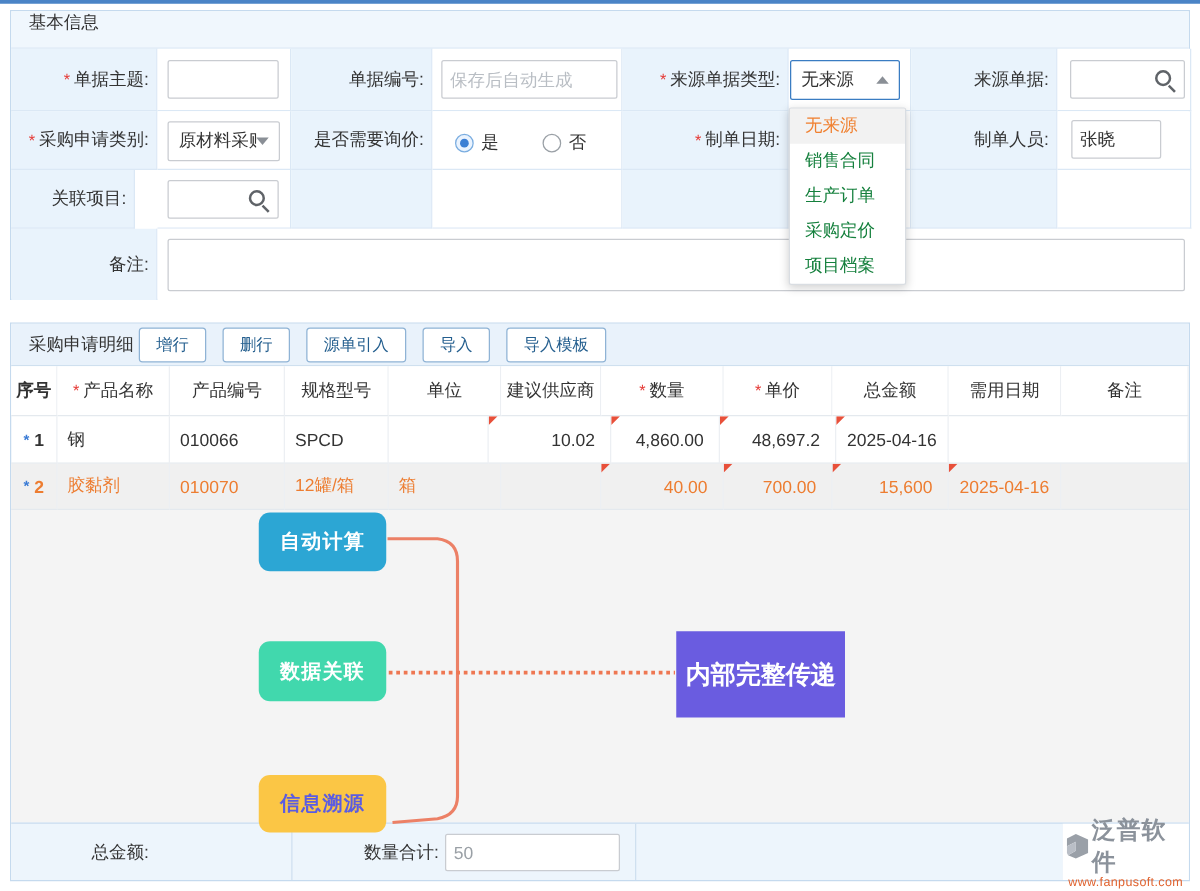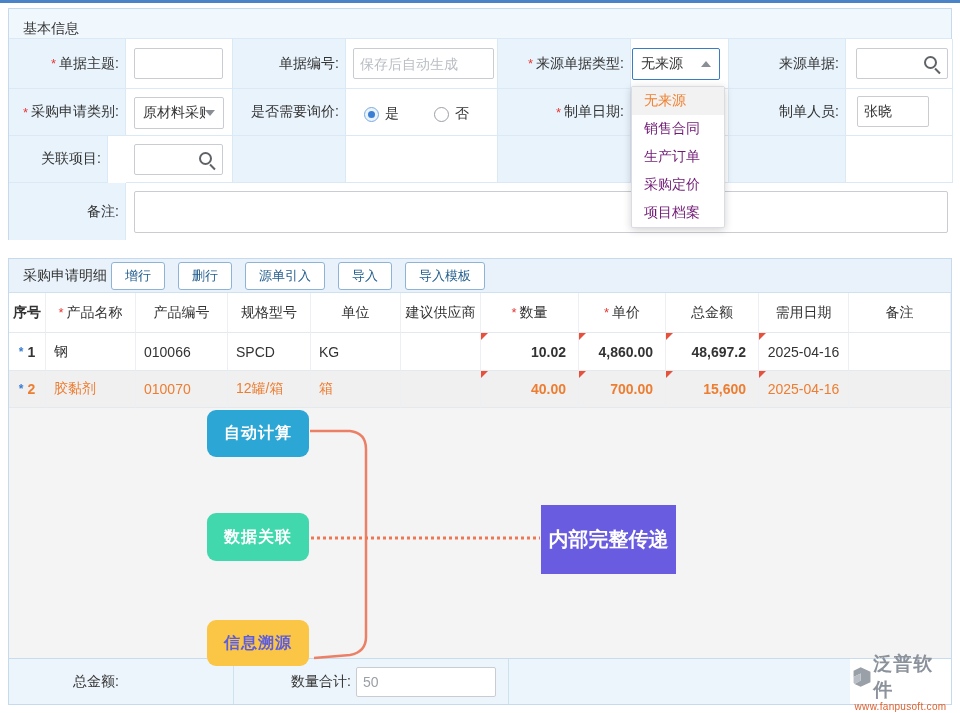--- a/index.html
+++ b/index.html
@@ -3,21 +3,21 @@
 <meta charset="utf-8">
 <style>
   html,body{margin:0;padding:0;background:#fff;}
   .screen{position:relative;width:960px;height:713px;background:#fff;overflow:hidden;
           font-family:"Liberation Sans","DejaVu Sans",sans-serif;font-size:14px;color:#333;}
   .topline{position:absolute;left:0;top:0;width:960px;height:3px;background:#4a84c6;}
   .panel{position:absolute;border:1px solid #c5daee;background:#fff;box-sizing:border-box;}
   #basic-panel{left:8px;top:8px;width:944px;height:232px;}
   #detail-panel{left:8px;top:258px;width:944px;height:447px;}
   .sec-head{position:absolute;left:0;top:0;width:100%;height:30px;background:#f0f7fd;
-            border-bottom:1px solid #dbe8f5;box-sizing:border-box;display:flex;align-items:flex-end;padding-left:14px;}
+            border-bottom:1px solid #dbe8f5;box-sizing:border-box;display:flex;align-items:flex-start;padding-left:14px;}
   .cell{position:absolute;box-sizing:border-box;border-right:1px solid #dbe8f5;border-bottom:1px solid #dbe8f5;}
   .lbl{background:#e9f3fc;display:flex;align-items:center;justify-content:flex-end;padding-right:6px;white-space:nowrap;}
   .fld{background:#fff;}
   .star{color:#e53935;margin-right:3px;font-size:13px;}
   .rowstar{color:#3a7bd5;margin-right:4px;font-size:12px;}
   .inp{position:absolute;box-sizing:border-box;height:31px;border:1px solid #c9ccd1;border-radius:2px;
        font:inherit;color:#333;padding:0 6px;background:#fff;outline:none;}
   .inp::placeholder{color:#b9bec4;}
   .ghost{color:#9aa0a6;}
   .inpwrap{position:absolute;}
@@ -26,42 +26,42 @@
   .mag::after{content:"";position:absolute;right:-6px;bottom:-5px;width:7px;height:2px;background:#5f6368;transform:rotate(45deg);}
   .select{position:absolute;box-sizing:border-box;height:32px;background:#fff;display:flex;align-items:center;
           justify-content:space-between;padding:0 8px;border-radius:2px;}
   .select .val{overflow:hidden;white-space:nowrap;}
   .sel-blue{border:1px solid #3a7cc2;}
   .sel-gray{border:1px solid #c9ccd1;}
   .tri-up{width:0;height:0;border-left:5px solid transparent;border-right:5px solid transparent;border-bottom:6px solid #8a8f96;}
   .tri-down{width:0;height:0;border-left:5px solid transparent;border-right:5px solid transparent;border-top:6px solid #8a8f96;}
   .dropdown{position:absolute;left:622px;top:77px;width:92px;background:#fff;border:1px solid #d9dde2;
             box-shadow:0 2px 8px rgba(0,0,0,.18);z-index:30;border-radius:2px;}
-  .dd-item{height:28px;display:flex;align-items:center;padding-left:12px;color:#701a75;}
+  .dd-item{height:28px;display:flex;align-items:center;padding-left:12px;color:#15803d;}
   .dd-item.sel{background:#f2f2f2;color:#f08030;}
   .radio{width:15px;height:15px;border-radius:50%;box-sizing:border-box;position:relative;}
   .radio.on{border:1px solid #7aade0;background:#eaf3fe;}
   .radio.on::after{content:"";position:absolute;left:3px;top:3px;width:7px;height:7px;border-radius:50%;background:#3b7fd4;}
   .radio.off{border:1px solid #9aa0a6;background:#fff;}
   .radio-lab{margin-left:6px;}
   textarea.remark{position:absolute;left:125px;top:182px;width:814px;height:42px;box-sizing:border-box;
                   border:1px solid #c9ccd1;border-radius:2px;resize:none;font:inherit;outline:none;}
   
   .toolbar{position:absolute;left:0;top:0;width:100%;height:34px;background:#e9f2fb;border-bottom:1px solid #cfe0ef;
            box-sizing:border-box;display:flex;align-items:center;padding-left:14px;}
   .toolbar .ttl{margin-right:4px;text-align:center;}
   .tbtn{height:26px;margin-right:13px;padding:0 13px;background:#fff;border:1px solid #8fb3d5;border-radius:3px;
         color:#235e8e;font-size:13px;display:flex;align-items:center;cursor:pointer;}
   .thead,.trow{position:absolute;left:0;display:flex;width:942px;}
   .th,.td{box-sizing:border-box;border-right:1px solid #eceff3;border-bottom:1px solid #e4e9ee;
           display:flex;align-items:center;position:relative;overflow:hidden;}
   .th{justify-content:center;background:#fff;}
   .c-no{width:37px;font-weight:bold;}  .c-name{width:90px;} .c-code{width:92px;} .c-spec{width:83px;} .c-unit{width:90px;}
   .c-sup{width:80px;} .c-qty{width:98px;}  .c-price{width:87px;} .c-amt{width:93px;} .c-date{width:90px;} .c-rem{flex:1;}
-  .td.center{justify-content:center;} .td.right{justify-content:flex-end;padding-right:12px;font-weight:bold;} .td.left{padding-left:8px;}
+  .td.center{justify-content:center;} .td.right{justify-content:flex-end;padding-right:12px;} .td.left{padding-left:8px;}
   .edited::before{content:"";position:absolute;left:0;top:0;border-top:7px solid #e8503a;border-right:7px solid transparent;}
   .row-alt{background:#f0f0f0;color:#ed7d31;}
   .grayarea{position:absolute;left:0;top:149px;width:942px;height:250px;background:#f4f4f4;}
   .sumrow{position:absolute;left:0;top:399px;width:942px;height:46px;background:#edf5fc;border-top:1px solid #c9dcee;box-sizing:border-box;}
   .sumrow .vsep{position:absolute;top:0;width:1px;height:100%;background:#cfe0ef;}
   .sumlab{position:absolute;top:0;height:100%;display:flex;align-items:center;justify-content:flex-end;}
   .wmcell{position:absolute;left:841px;top:0;width:101px;height:100%;background:#fff;display:flex;
           flex-direction:column;align-items:center;justify-content:center;}
   .wmrow{display:flex;align-items:center;}
   .wmname{font-size:19px;font-weight:bold;color:#8b929b;letter-spacing:1px;margin-left:2px;}
@@ -213,21 +213,20 @@
     </div>
 
     <div class="trow" style="top:74px;height:38px;">
       <div class="td c-no center">
         <span class="rowstar">*</span>
         <span>1</span>
       </div>
       <div class="td c-name left">钢</div>
       <div class="td c-code left">010066</div>
       <div class="td c-spec left">SPCD</div>
-      <div class="td c-unit left">KG</div>
       <div class="td c-sup"></div>
       <div class="td c-qty right edited">10.02</div>
       <div class="td c-price right edited">4,860.00</div>
       <div class="td c-amt right edited">48,697.2</div>
       <div class="td c-date center edited">2025-04-16</div>
       <div class="td c-rem"></div>
     </div>
 
     <div class="trow row-alt" style="top:112px;height:37px;">
       <div class="td c-no center">

